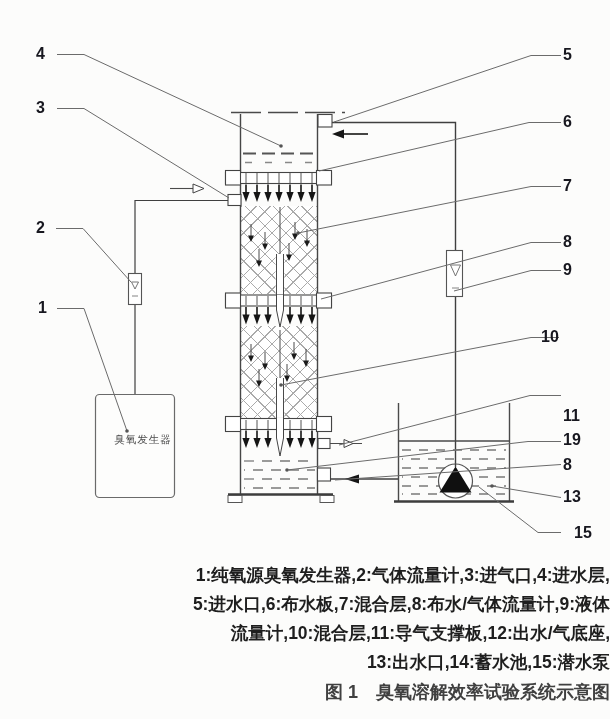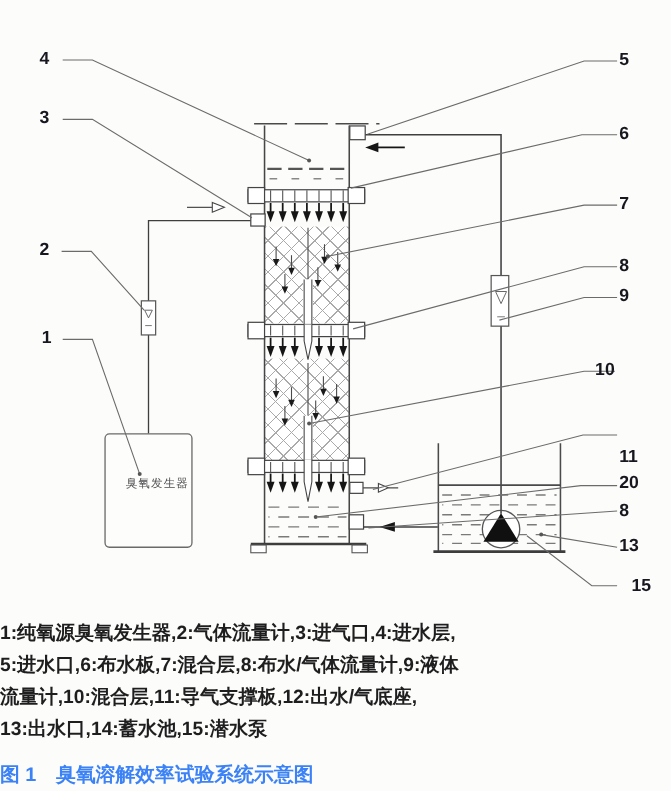--- a/index.html
+++ b/index.html
@@ -18,24 +18,24 @@
   svg.diagram{position:absolute;left:0;top:0;z-index:2;}
   .callout{
     position:absolute;z-index:3;font-size:16px;font-weight:bold;color:#17171f;
     line-height:20px;letter-spacing:0;
   }
   .gen-label{
     position:absolute;left:95px;top:433px;width:96px;z-index:3;text-align:center;
     font-size:10.5px;color:#4d4d4d;letter-spacing:1px;white-space:nowrap;
   }
   .caption{
-    position:absolute;left:0;top:561px;width:610px;z-index:3;text-align:left;
+    position:absolute;left:0;top:561px;width:610px;z-index:3;text-align:right;
     font-size:17.5px;line-height:29px;font-weight:600;color:#1e1e1e;
   }
-  .caption .figtitle{font-size:18px;font-weight:800;margin-top:13px;color:#3b82f6;}
+  .caption .figtitle{font-size:18px;font-weight:800;margin-top:1px;color:#404040;}
 </style>
 </head>
 <body>
 
 <div class="stage">
 
   <div class="hatch hatch1"></div>
   <div class="hatch hatch2"></div>
 
   <svg class="diagram" width="610" height="719" viewBox="0 0 610 719">
@@ -236,21 +236,21 @@
   <div class="callout" style="left:36px;top:218px">2</div>
   <div class="callout" style="left:36px;top:98px">3</div>
   <div class="callout" style="left:36px;top:44px">4</div>
   <div class="callout" style="left:563px;top:45px">5</div>
   <div class="callout" style="left:563px;top:112px">6</div>
   <div class="callout" style="left:563px;top:176px">7</div>
   <div class="callout" style="left:563px;top:232px">8</div>
   <div class="callout" style="left:563px;top:260px">9</div>
   <div class="callout" style="left:541px;top:327px">10</div>
   <div class="callout" style="left:563px;top:406px">11</div>
-  <div class="callout" style="left:563px;top:430px">20</div>
+  <div class="callout" style="left:563px;top:430px">19</div>
   <div class="callout" style="left:563px;top:455px">8</div>
   <div class="callout" style="left:563px;top:487px">13</div>
   <div class="callout" style="left:574px;top:523px">15</div>
 
   <div class="gen-label">臭氧发生器</div>
 
   <div class="caption">
     <div>1:纯氧源臭氧发生器,2:气体流量计,3:进气口,4:进水层,</div>
     <div>5:进水口,6:布水板,7:混合层,8:布水/气体流量计,9:液体</div>
     <div>流量计,10:混合层,11:导气支撑板,12:出水/气底座,</div>

